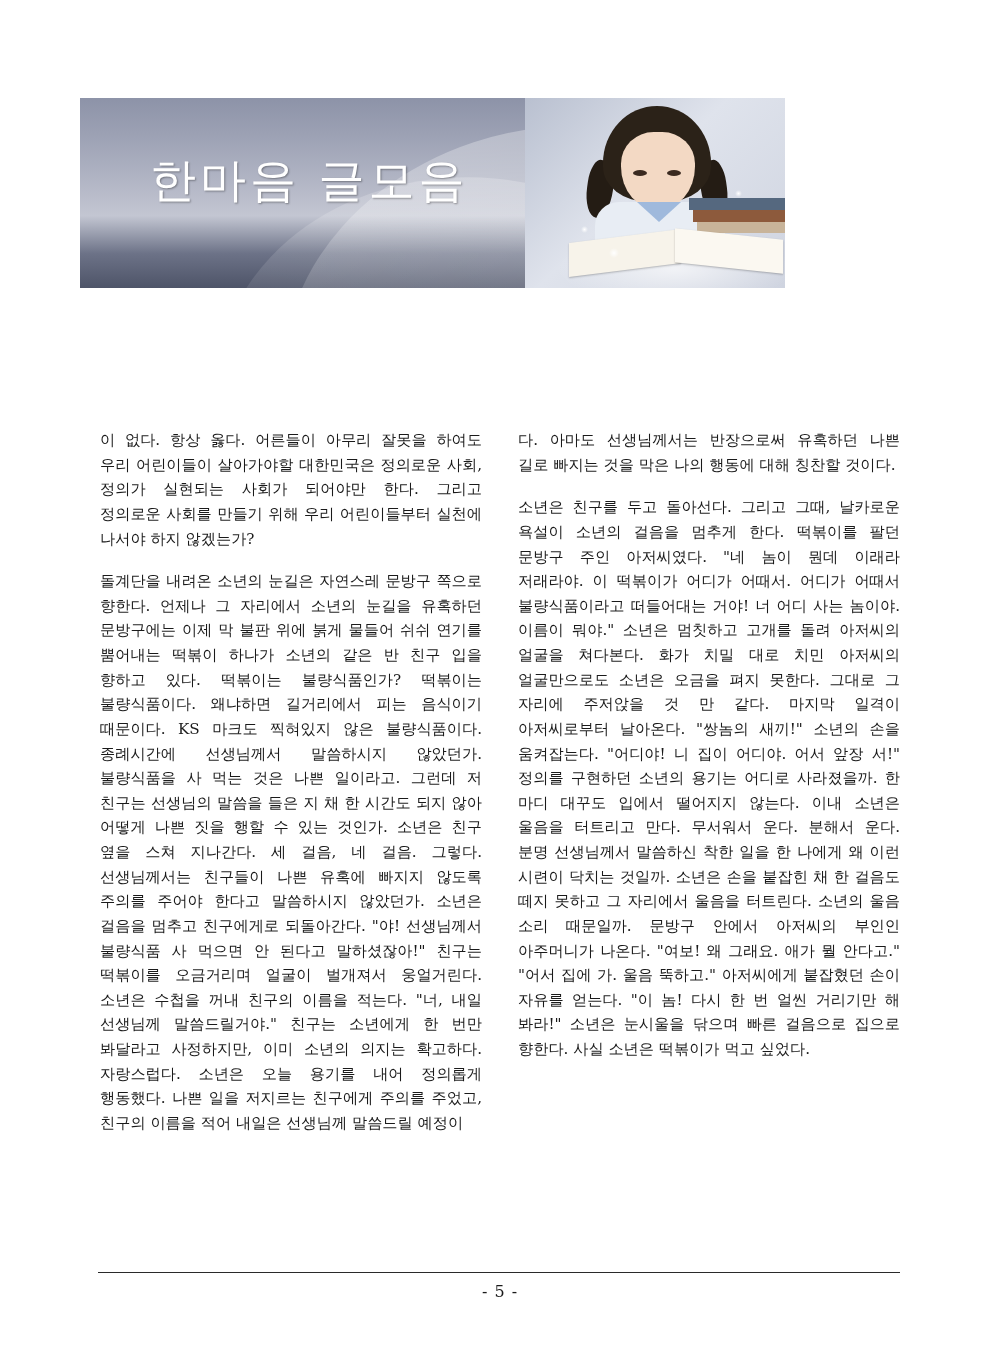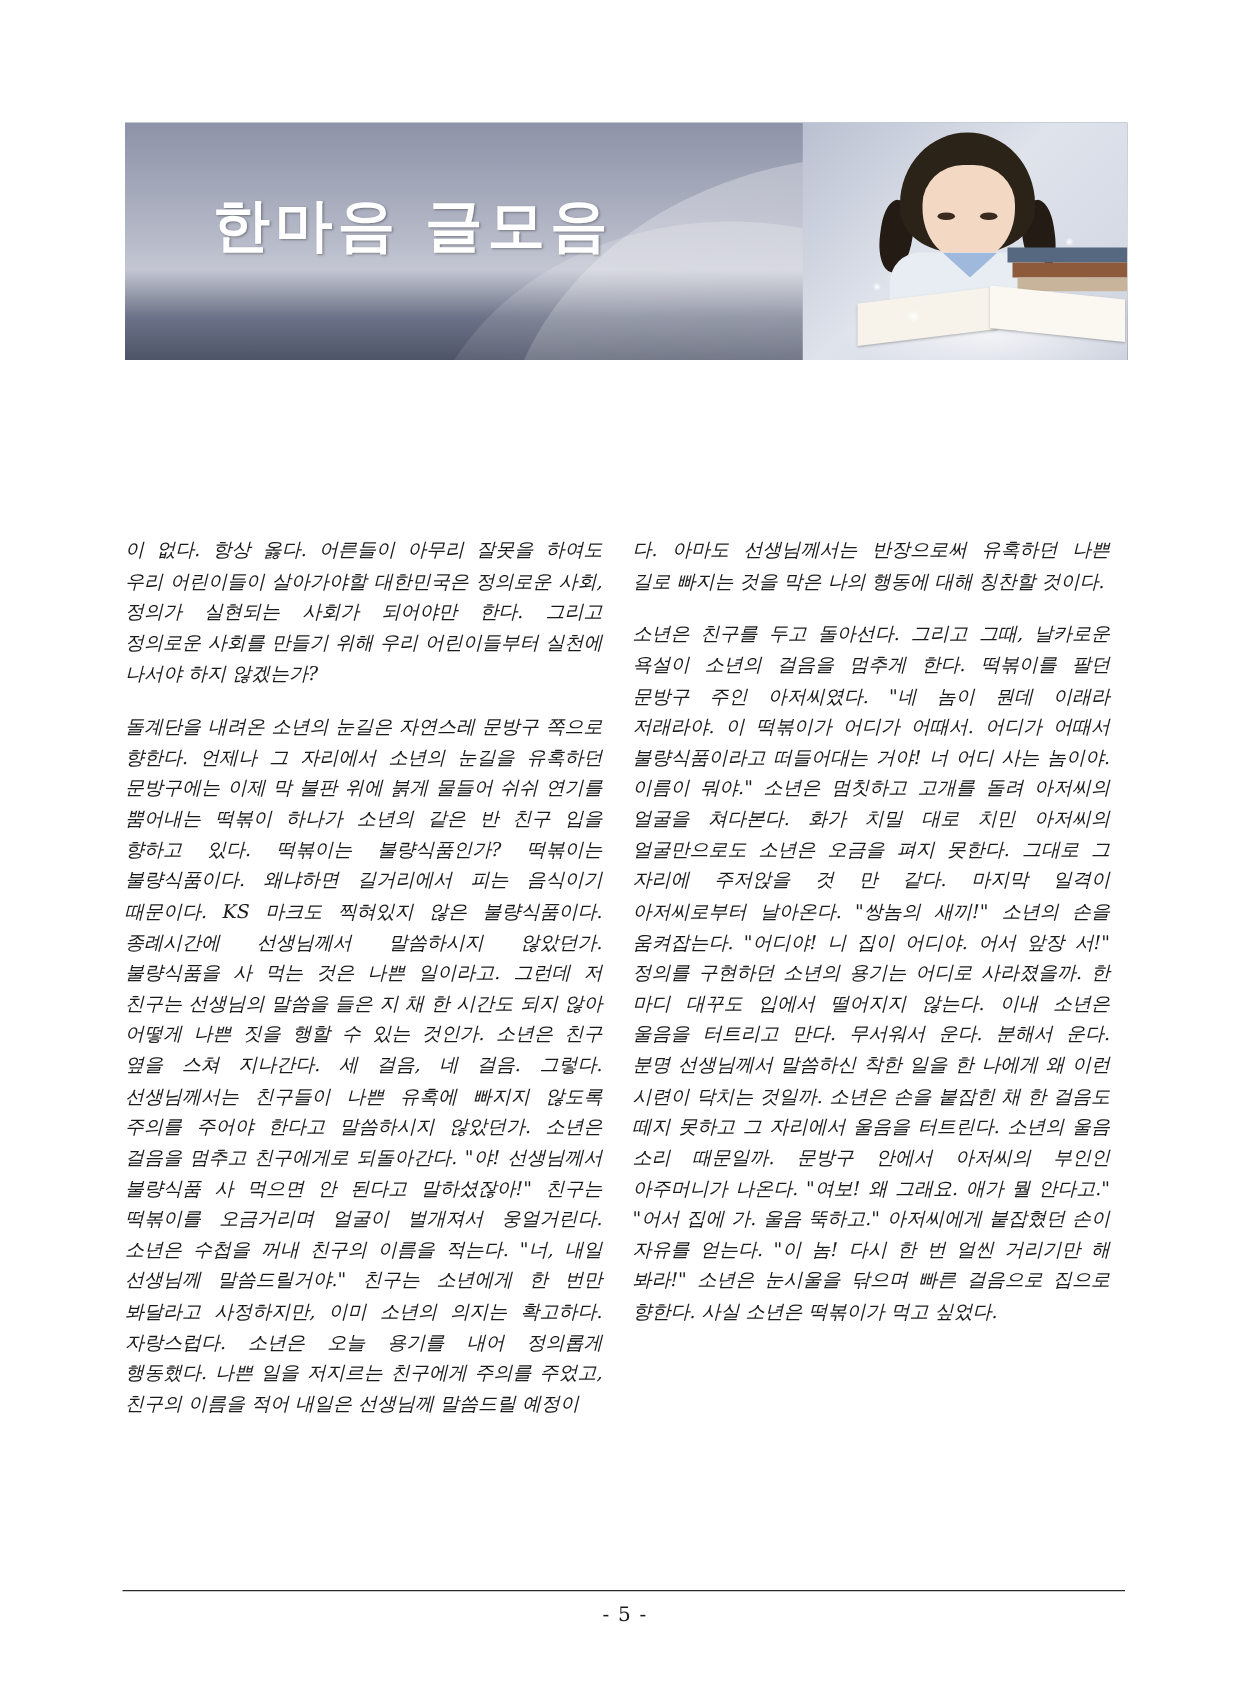--- a/index.html
+++ b/index.html
@@ -11,33 +11,32 @@
     width: 1000px;
     height: 1355px;
     position: relative;
     font-family: "DejaVu Serif", "Liberation Serif", serif;
     overflow: hidden;
   }
 
   
   .banner {
     position: absolute;
-    left: 100px;
+    left: 80px;
     top: 98px;
-    width: 802px;
+    width: 705px;
     height: 190px;
     background: linear-gradient(to bottom,
         #8d93a8 0%,
         #9ba0b3 18%,
         #aeb2c2 40%,
         #c3c6d2 62%,
         #6c7287 82%,
         #4e5468 100%);
     overflow: hidden;
-    font-weight: bold;
   }
   .banner .swoosh {
     position: absolute;
     right: -40px;
     bottom: -70px;
     width: 560px;
     height: 230px;
     border-radius: 50% 50% 0 0 / 100% 100% 0 0;
     background: linear-gradient(to bottom, rgba(255,255,255,0.30), rgba(255,255,255,0.02));
     transform: rotate(-9deg);
@@ -208,22 +207,21 @@
     background: radial-gradient(ellipse at center, rgba(255,255,255,0.65) 0%, rgba(255,255,255,0) 70%);
   }
 
   
   .columns {
     position: absolute;
     left: 100px;
     top: 428px;
     width: 800px;
     display: flex;
-    gap: 24px;
-    font-style: italic;
+    gap: 36px;
   }
   .col {
     width: 382px;
   }
   .col p {
     margin: 0 0 18px 0;
     font-size: 15.2px;
     line-height: 1.62;
     text-align: justify;
     color: #1a1a1a;

